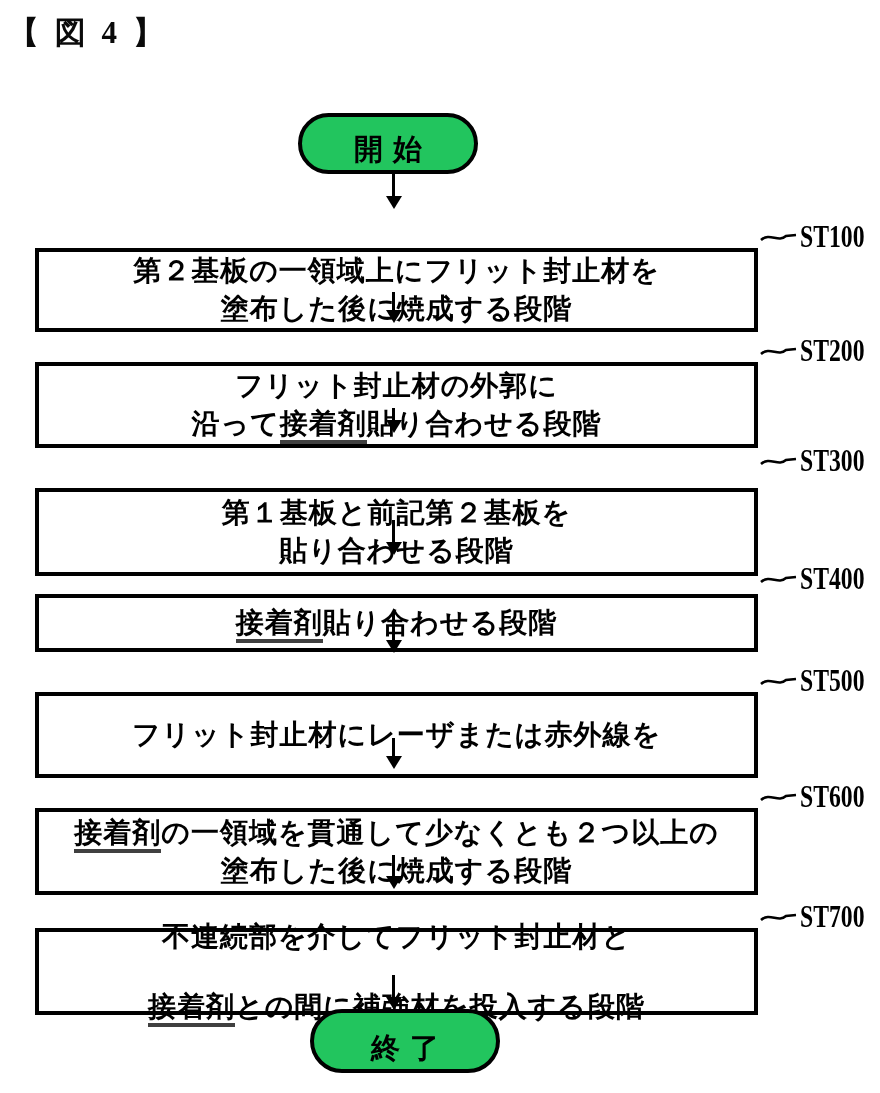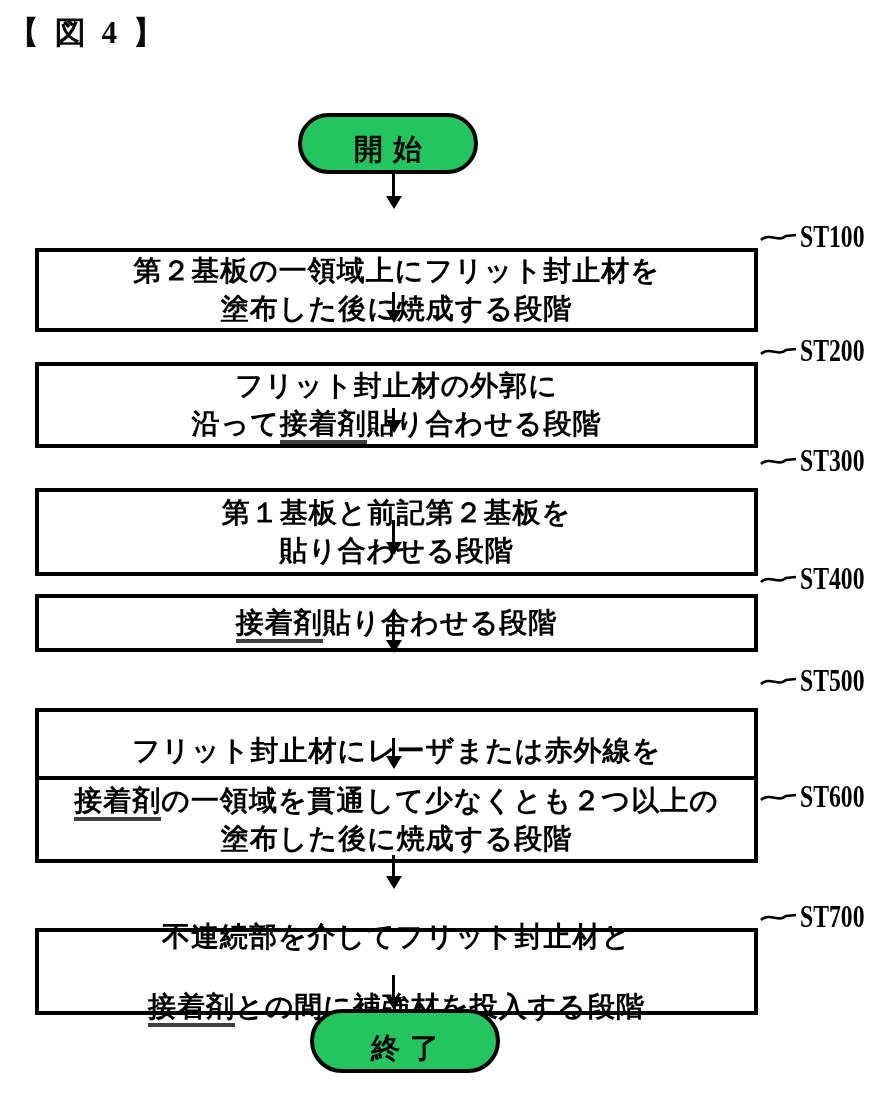--- a/index.html
+++ b/index.html
@@ -82,30 +82,30 @@
       </div>
       <div class="box" style="top: 554px; height: 58px;">
         <div class="line"><span class="u">接着剤</span><span>貼り合わせる段階</span></div>
       </div>
       <div class="tag" style="top: 560px;">
         <svg width="38" height="22">
           <path d="M1 14 C 10 6, 18 17, 26 10 L 36 9" stroke="#000000" stroke-width="2.5" fill="none"></path>
         </svg>
         <span class="tag-text">ST400</span>
       </div>
-      <div class="box" style="top: 668px; height: 86px;">
+      <div class="box" style="top: 652px; height: 86px;">
         <div class="line"><span>フリット封止材にレーザまたは赤外線を</span></div>
       </div>
       <div class="tag" style="top: 662px;">
         <svg width="38" height="22">
           <path d="M1 14 C 10 6, 18 17, 26 10 L 36 9" stroke="#000000" stroke-width="2.5" fill="none"></path>
         </svg>
         <span class="tag-text">ST500</span>
       </div>
-      <div class="box" style="top: 736px; height: 87px;">
+      <div class="box" style="top: 768px; height: 87px;">
         <div class="line"><span class="u">接着剤</span><span>の一領域を貫通して少なくとも２つ以上の</span></div>
         <div class="line"><span>塗布した後に焼成する段階</span></div>
       </div>
       <div class="tag" style="top: 778px;">
         <svg width="38" height="22">
           <path d="M1 14 C 10 6, 18 17, 26 10 L 36 9" stroke="#000000" stroke-width="2.5" fill="none"></path>
         </svg>
         <span class="tag-text">ST600</span>
       </div>
       <div class="box" style="top: 888px; height: 87px; gap: 32px;">

